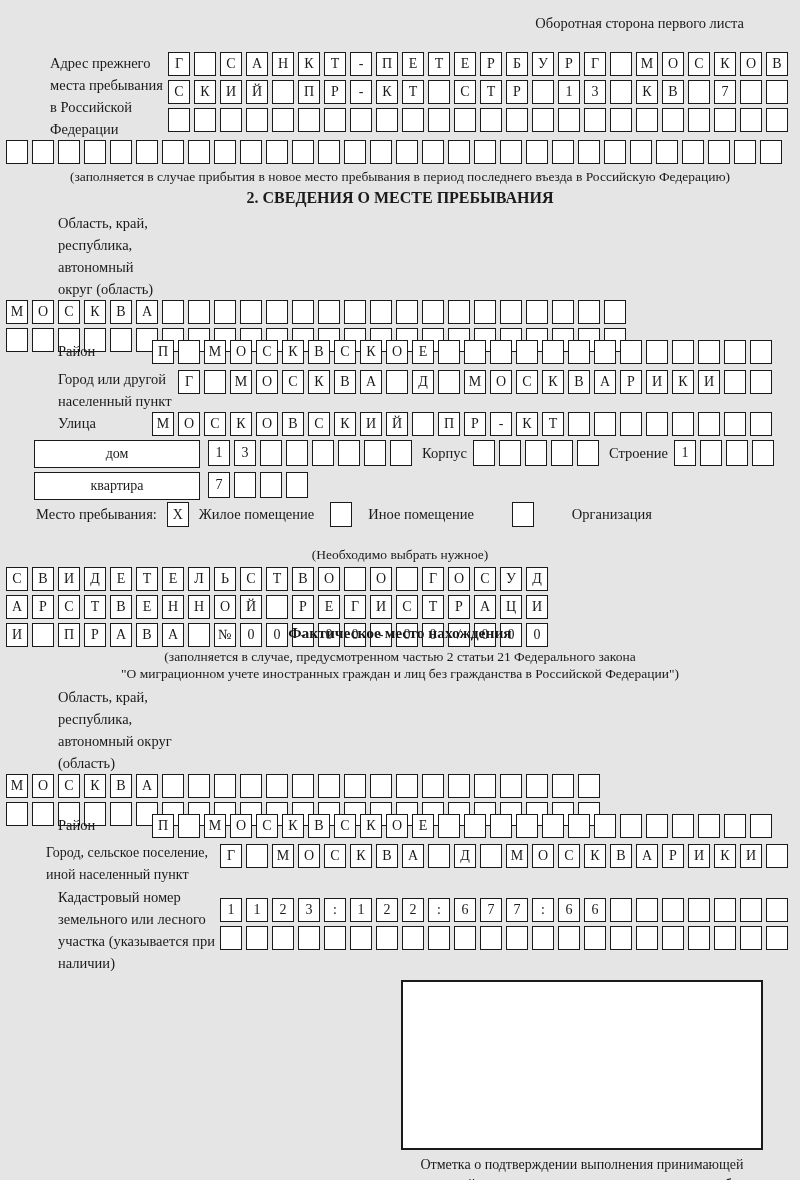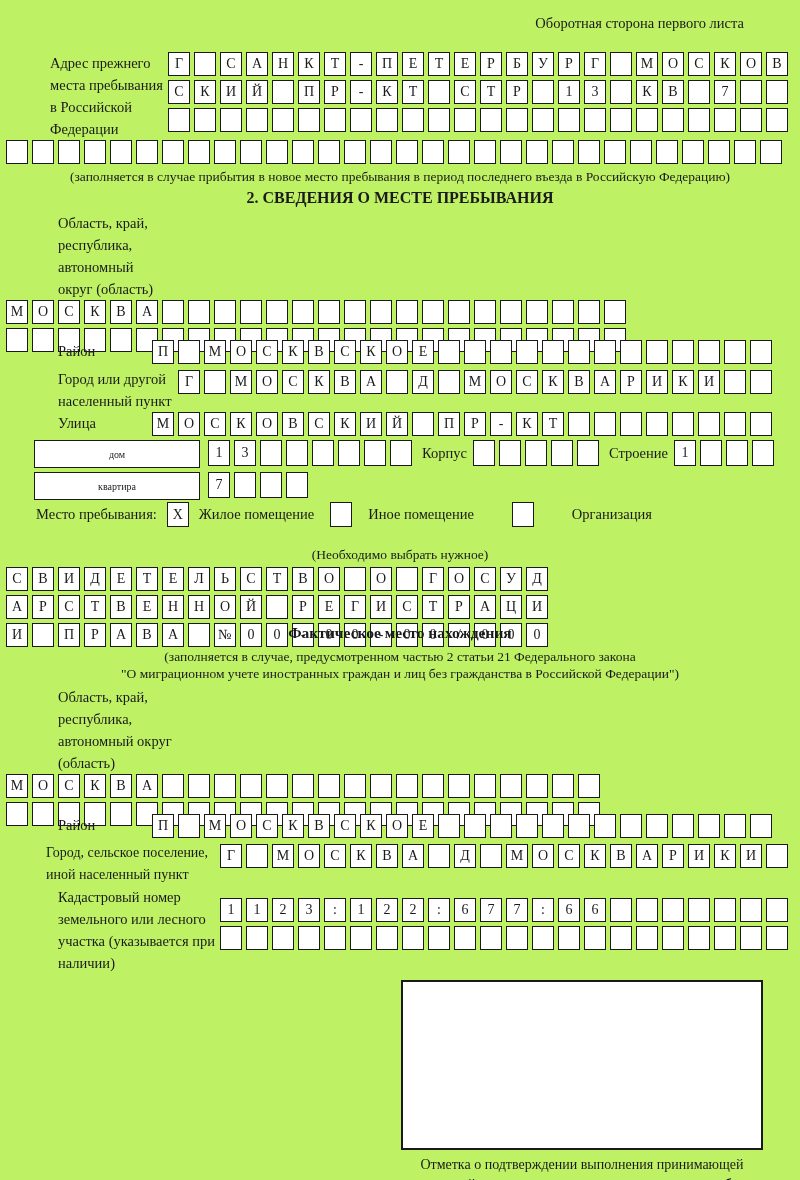--- a/index.html
+++ b/index.html
@@ -1,18 +1,18 @@
 <!DOCTYPE html>
 <html><head>
 <meta charset="utf-8">
 <style>
   html,body{margin:0;padding:0;background:#fff;}
   .page{
     width:800px;height:1180px;box-sizing:border-box;overflow:hidden;
-    padding:14px 6px 0 6px;background:#bef264;color:#1a1a1a;
+    padding:14px 6px 0 6px;background:#e5e5e5;color:#1a1a1a;
     font-family:"Liberation Serif","DejaVu Serif",serif;
     position:relative;
   }
   .hdr-note{text-align:right;padding-right:50px;font-size:14.5px;line-height:18px;}
   
   .cell-row{display:flex;margin-bottom:4px;}
   .cell{
     flex:0 0 22px;width:22px;height:24px;box-sizing:border-box;
     border:1.6px solid #1a1a1a;margin-right:4px;background:#fff;
     display:inline-flex;align-items:center;justify-content:center;
@@ -34,21 +34,21 @@
   .neg{margin-bottom:-16px;flex-direction:column;}
   .note{font-size:13.5px;line-height:17px;}
   .note-center{text-align:center;}
   .note-indent{padding-left:34px;}
   .sec-title{text-align:center;font-weight:bold;font-size:16px;line-height:20px;margin:3px 0 4px 0;}
   .sub-title{text-align:center;font-weight:bold;font-size:15.5px;line-height:19px;margin:6px 0 6px 0;}
   
   .combo-row{display:flex;align-items:flex-start;margin-left:28px;margin-bottom:2px;}
   .bigbox{
     box-sizing:border-box;border:1.6px solid #1a1a1a;height:28px;
-    display:flex;align-items:center;justify-content:center;font-size:10px;background:#fff;
+    display:flex;align-items:center;justify-content:center;font-size:14px;background:#fff;
   }
   .bb-house{width:166px;margin-right:8px;}
   .bb-apt{width:166px;margin-right:8px;}
   .combo-row .cell{height:26px;}
   .inline-lbl{font-size:14.5px;line-height:26px;margin:0 6px;}
   
   .stay-row{display:flex;align-items:center;margin-left:30px;margin-top:2px;}
   .stay-row .lbl{font-size:14.5px;}
   .cbox{
     flex:0 0 22px;width:22px;height:25px;box-sizing:border-box;border:1.6px solid #1a1a1a;

